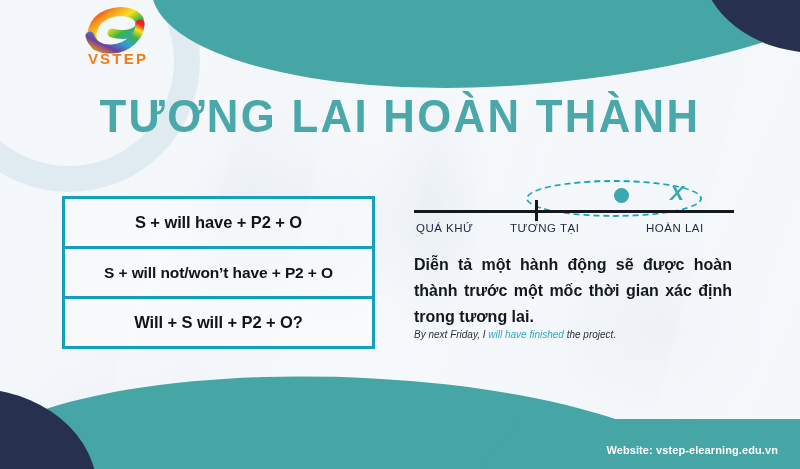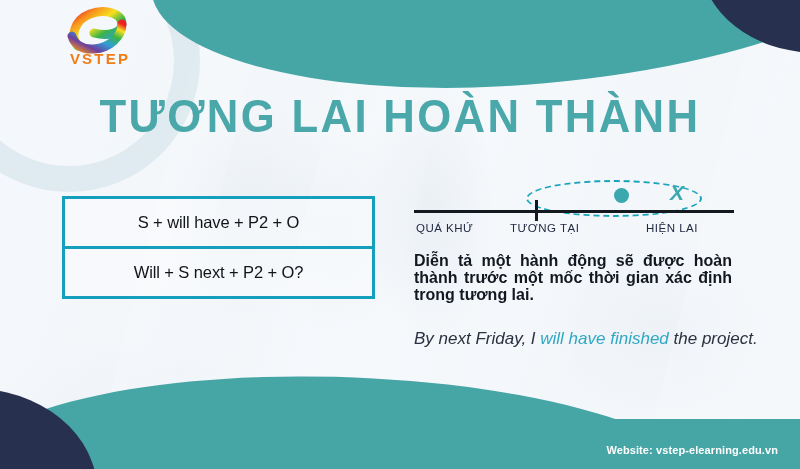--- a/index.html
+++ b/index.html
@@ -93,21 +93,21 @@
     color: #ffffff;
     font-size: 11px;
     font-weight: bold;
     letter-spacing: .1px;
     white-space: nowrap;
   }
 
   
   .logo {
     position: absolute;
-    left: 52px; top: 6px;
+    left: 70px; top: 6px;
     width: 96px; height: 68px;
   }
   .logo-mark { position: absolute; left: 12px; top: 0; width: 70px; height: 48px; }
   .logo-text {
     position: absolute;
     left: 0; top: 44px;
     width: 96px;
     text-align: center;
     color: #f07d16;
     font-size: 15px;
@@ -143,21 +143,21 @@
     margin-top: -3px;
     display: flex;
     align-items: center;
     justify-content: center;
     background: rgba(250,252,253,.55);
   }
   .formula-box:first-child { margin-top: 0; }
   .formula-text {
     color: #111418;
     font-size: 16.5px;
-    font-weight: normal;
+    font-weight: bold;
     letter-spacing: -.1px;
     white-space: nowrap;
   }
   .formula-box.narrow .formula-text { font-size: 15.5px; }
 
   
   .timeline {
     position: absolute;
     left: 414px; top: 178px;
     width: 320px; height: 56px;
@@ -215,29 +215,29 @@
   .tl-label.future  { left: 232px; }
 
   
   .description {
     position: absolute;
     left: 414px; top: 252px;
     width: 318px;
     color: #13171f;
     font-size: 16px;
     font-weight: bold;
-    line-height: 17px;
+    line-height: 26px;
     text-align: justify;
   }
   .example {
     position: absolute;
     left: 414px; top: 329px;
     width: 330px;
     color: #2a3140;
-    font-size: 17px;
+    font-size: 10px;
     font-style: italic;
     white-space: nowrap;
   }
   .example .hl { color: #2fa8c4; }
 </style>
 </head>
 <body>
 
 <div id="poster">
 
@@ -279,35 +279,38 @@
     </svg>
     <div class="logo-text">VSTEP</div>
   </div>
 
   <div class="title">TƯƠNG LAI HOÀN THÀNH</div>
 
   <div class="formulas">
     <div class="formula-box">
       <span class="formula-text">S + will have + P2 + O</span>
     </div>
+    <div class="formula-box narrow">
+      <span class="formula-text">S + will not/won’t have + P2 + O</span>
+    </div>
     <div class="formula-box">
-      <span class="formula-text">Will + S next + P2 + O?</span>
+      <span class="formula-text">Will + S will + P2 + O?</span>
     </div>
   </div>
 
   <div class="timeline">
     <div class="tl-ellipse"></div>
     <div class="tl-line"></div>
     <div class="tl-tick"></div>
     <div class="tl-dot"></div>
     <div class="tl-x">X</div>
     <div class="tl-labels">
       <span class="tl-label past">QUÁ KHỨ</span>
       <span class="tl-label present">TƯƠNG TẠI</span>
-      <span class="tl-label future">HIỆN LAI</span>
+      <span class="tl-label future">HOÀN LAI</span>
     </div>
   </div>
 
   <div class="description">Diễn tả một hành động sẽ được hoàn thành trước một mốc thời gian xác định trong tương lai.</div>
 
   <div class="example">
     <span>By next Friday, I </span><span class="hl">will have finished</span><span> the project.</span>
   </div>
 
   <div class="deco footer-band"></div>

